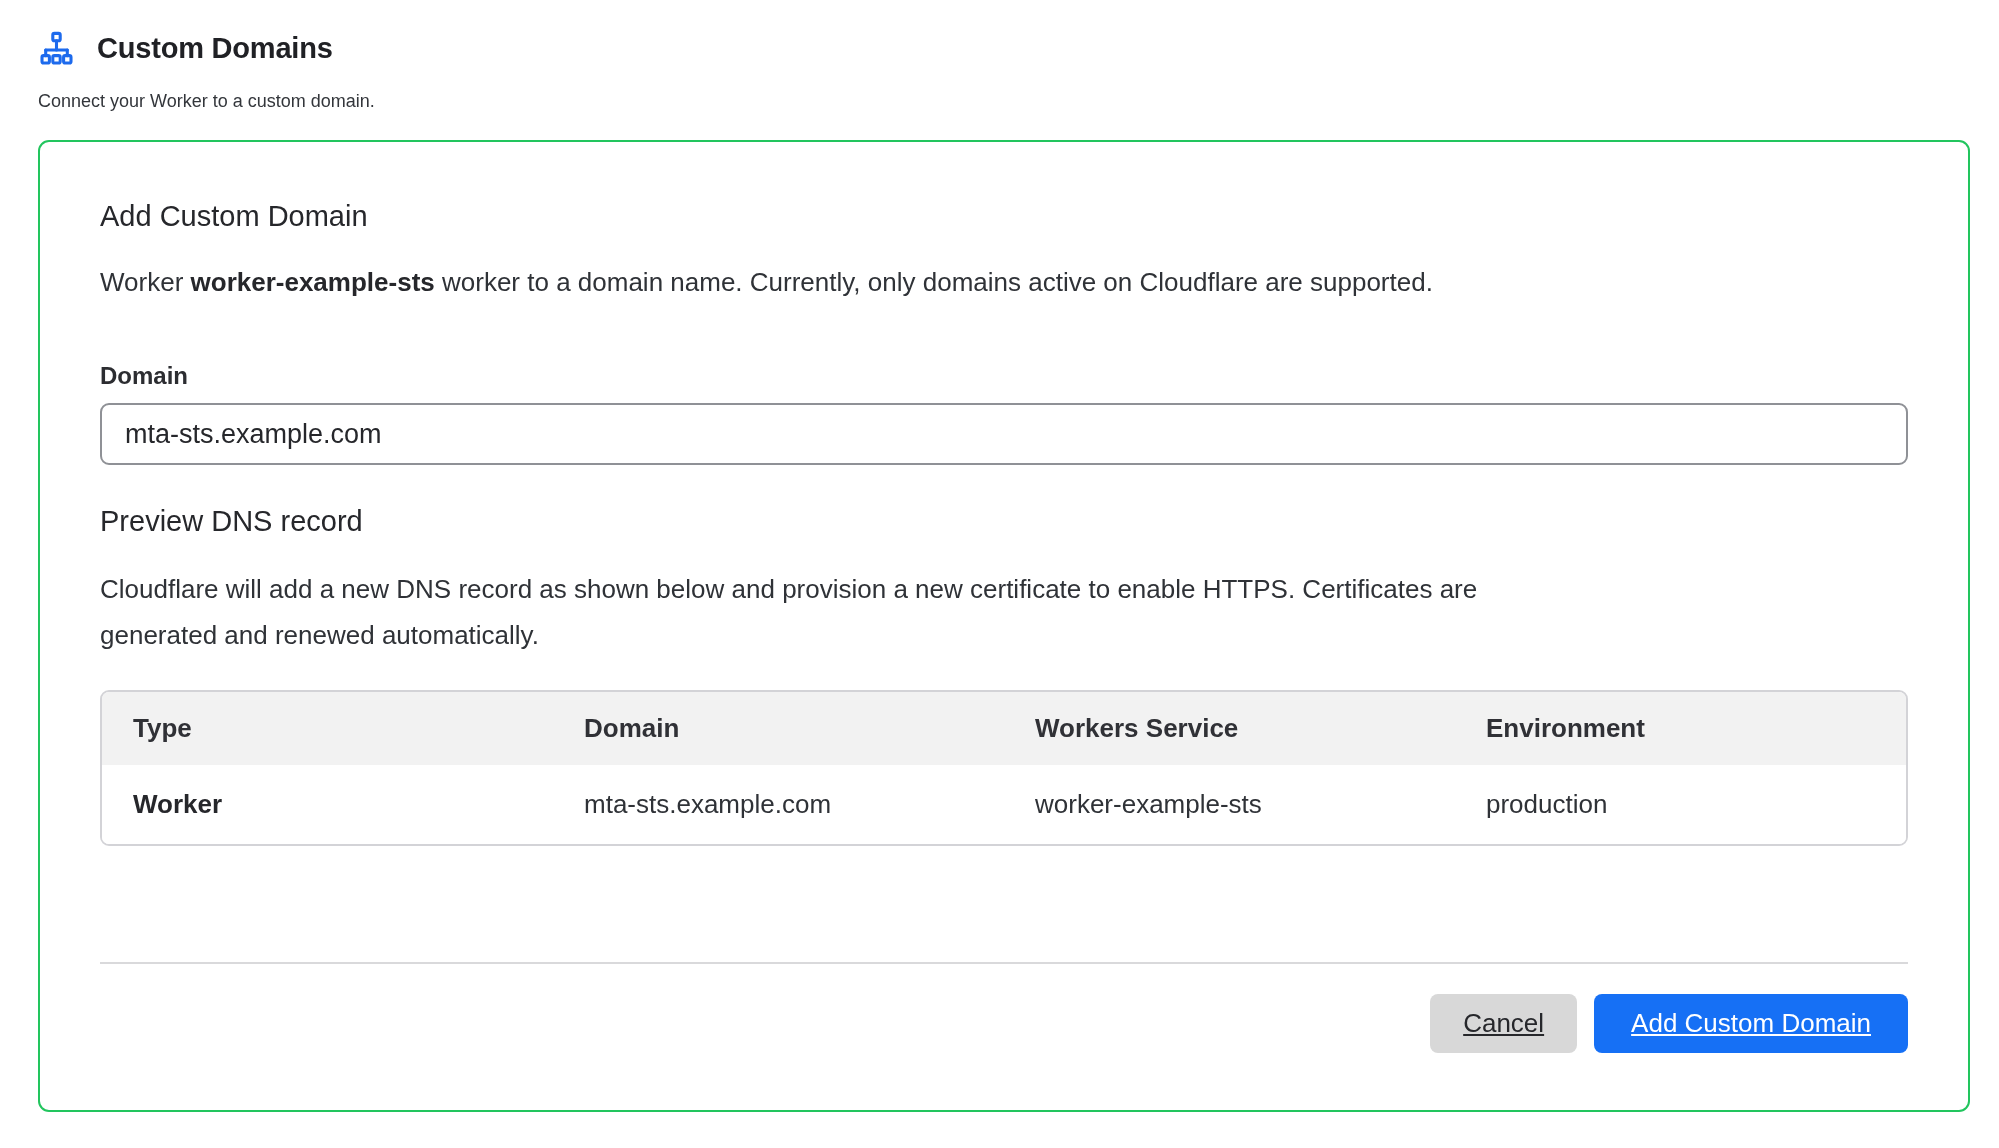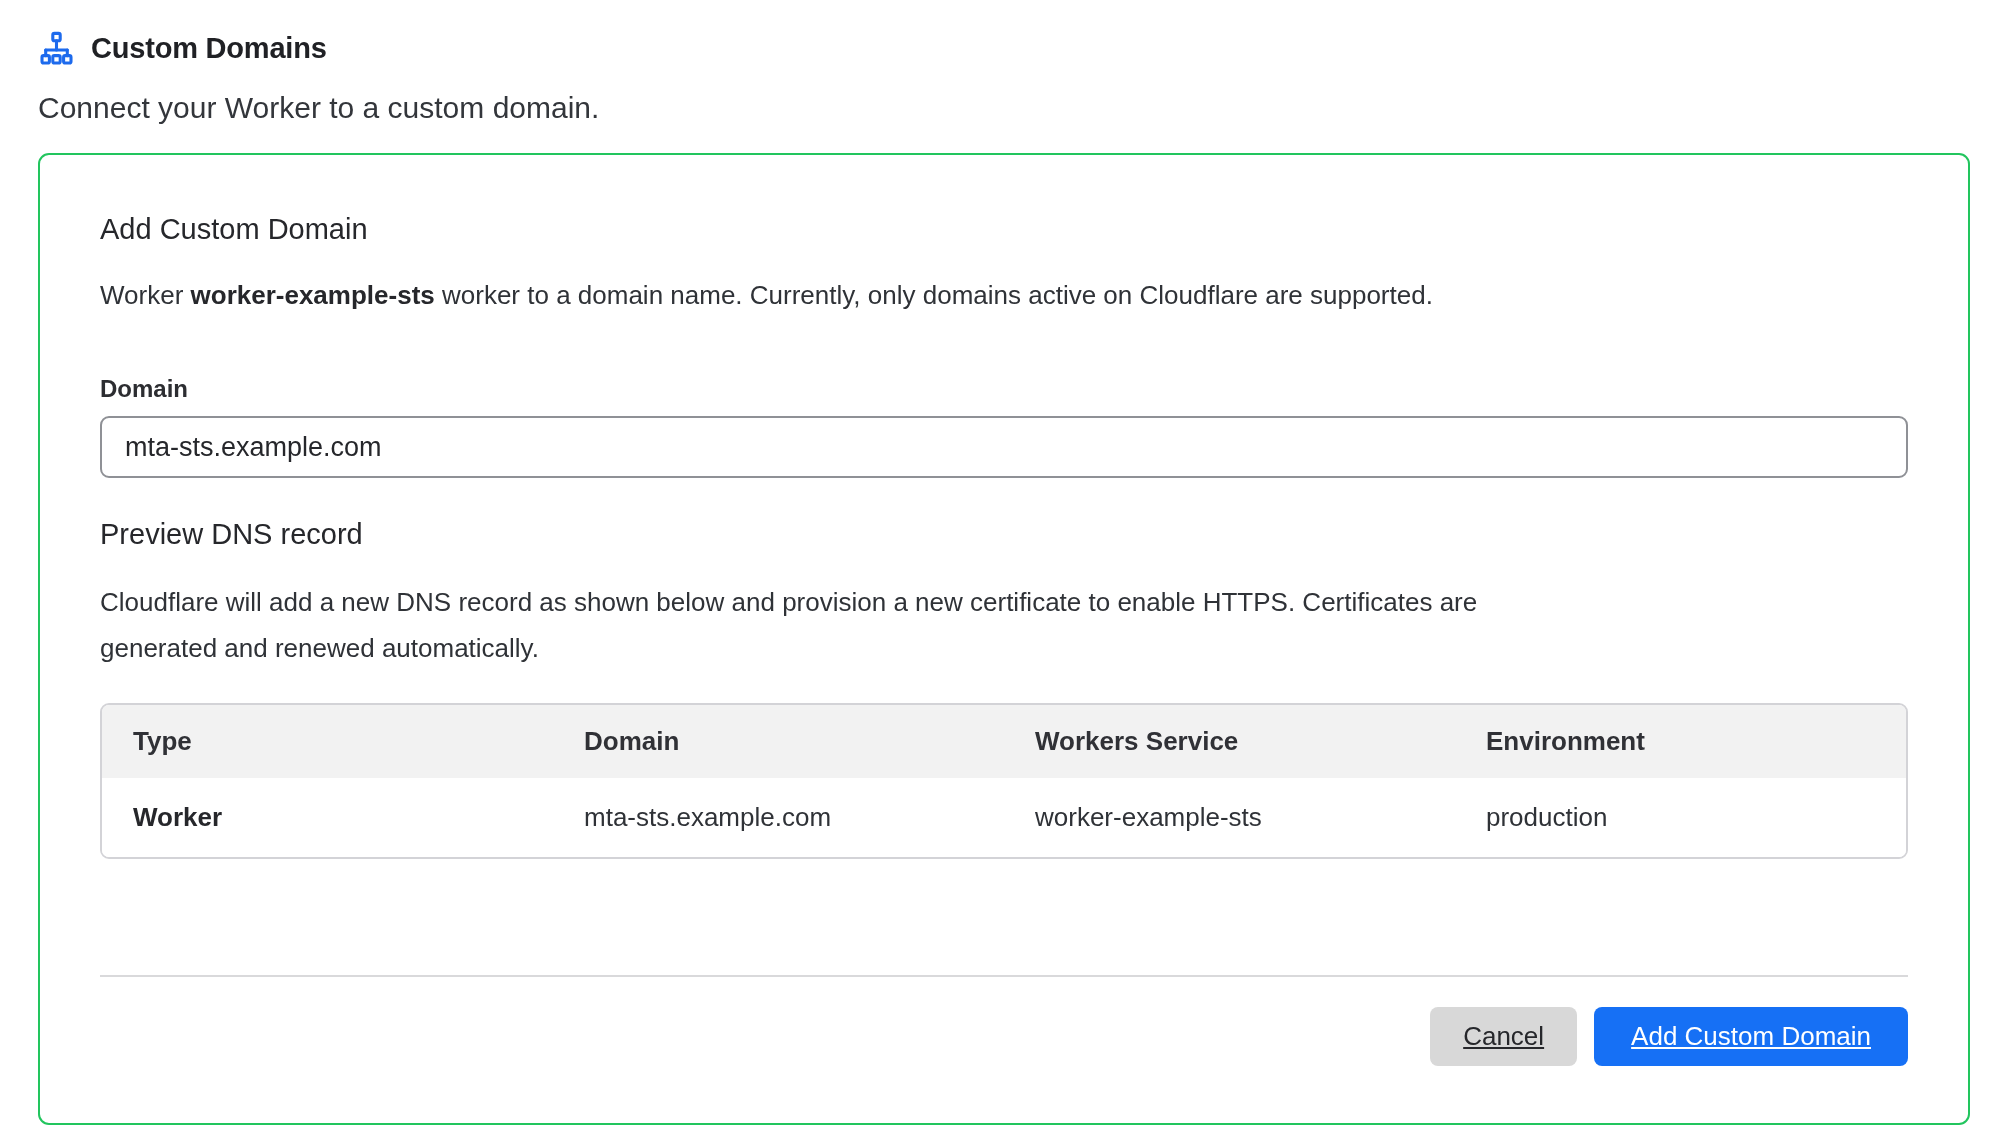--- a/index.html
+++ b/index.html
@@ -7,28 +7,28 @@
   body {
     width: 1999px;
     height: 1148px;
     font-family: "Liberation Sans", "DejaVu Sans", sans-serif;
     color: #2f3237;
     overflow: hidden;
   }
   .page { padding: 30px 29px 0 38px; }
 
   
-  .title-row { display: flex; align-items: center; gap: 16px; }
+  .title-row { display: flex; align-items: center; gap: 22px; }
   .title-row h1 {
     font-size: 29px; font-weight: 700; color: #202125; letter-spacing: -0.2px;
   }
   .sitemap-icon { width: 37px; height: 37px; display: block; }
 
   .subtitle-row { display: flex; align-items: center; gap: 27px; margin-top: 24px; }
-  .subtitle { font-size: 30px; color: #33363b; }
+  .subtitle { font-size: 18px; color: #33363b; }
   .docs-badge {
     display: inline-flex; align-items: center; gap: 13px;
     background: #edecfc; color: #4e43e2;
     font-size: 24px; line-height: 1;
     padding: 10px 22px 10px 17px; border-radius: 24px;
     text-decoration: none; cursor: pointer;
   }
   .book-icon { width: 27px; height: 27px; display: block; }
 
   

